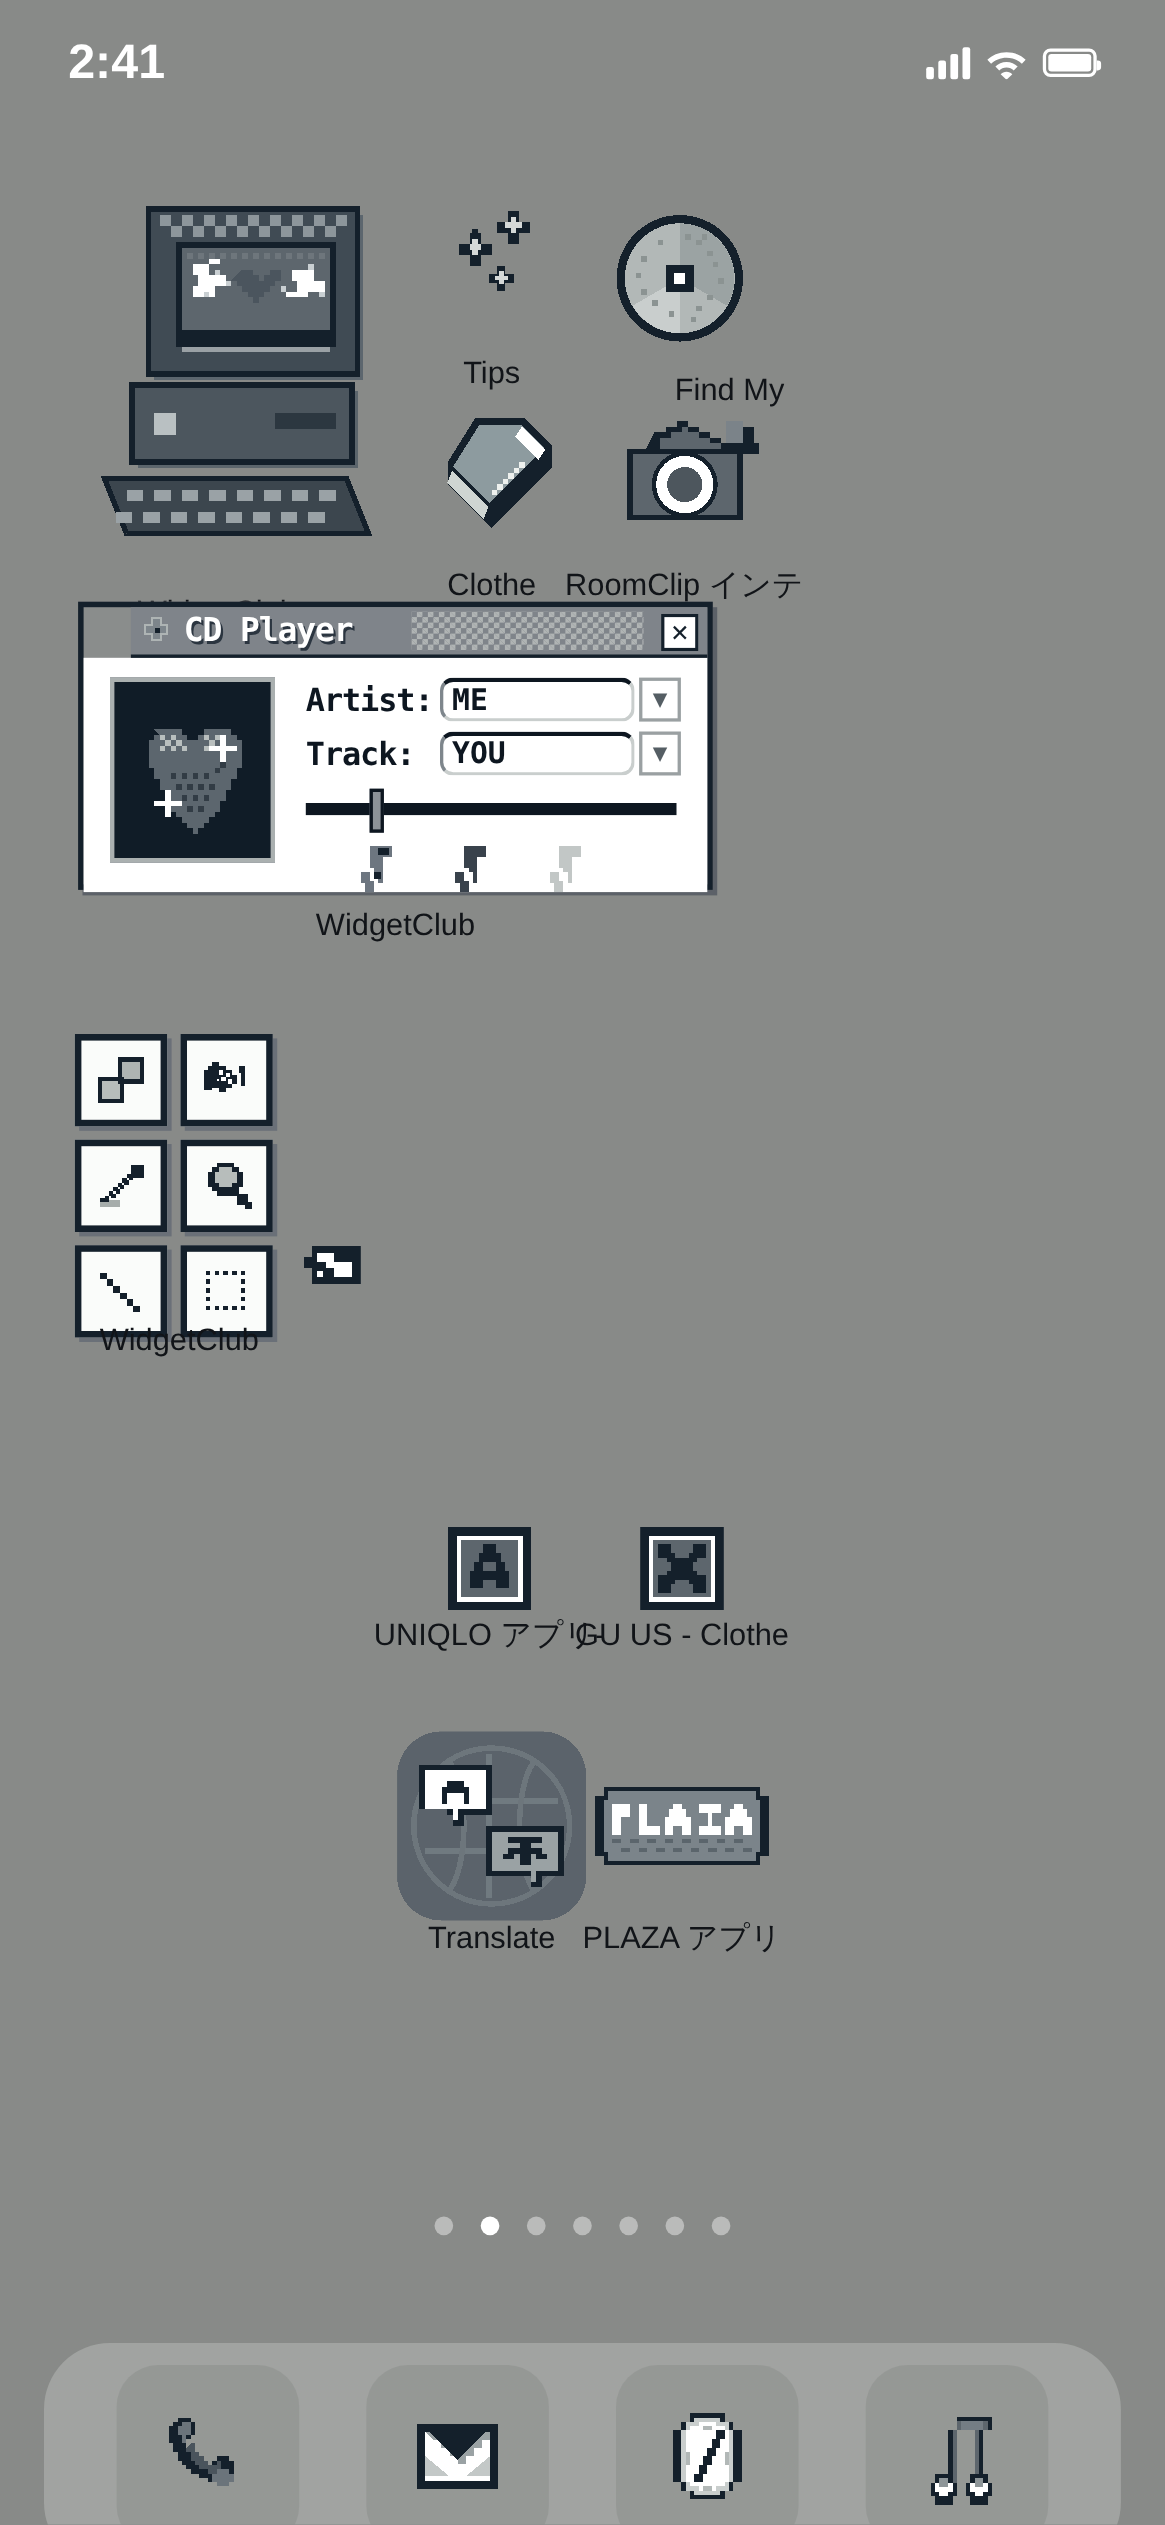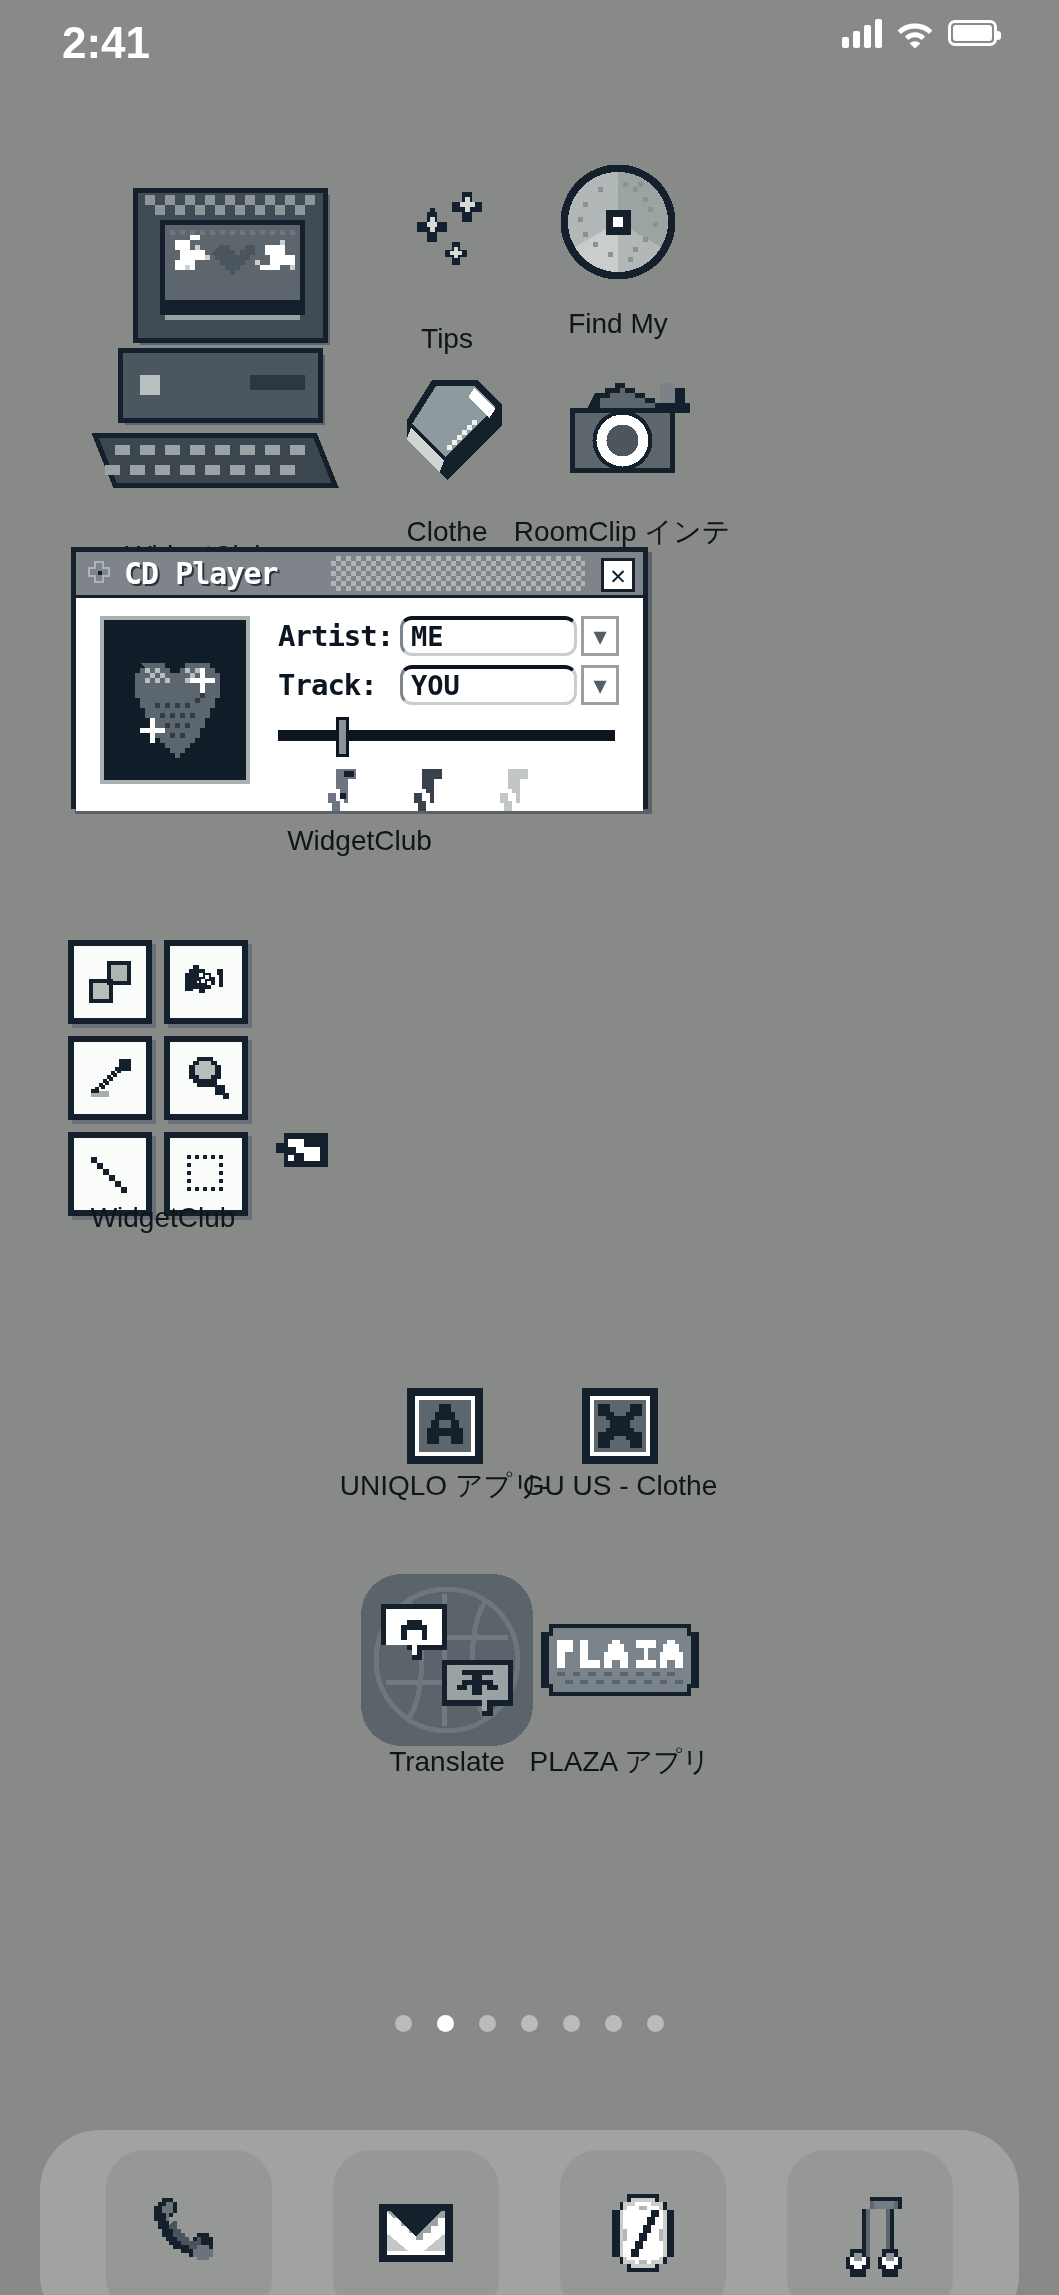--- a/index.html
+++ b/index.html
@@ -11,21 +11,21 @@
   }
   #screen {
     position: relative;
     width: 1059px; height: 2295px;
     background: #888a88;
   }
 
   
   #statusbar {
     position: absolute; top: 0; left: 0; width: 1059px; height: 95px;
-    display: flex; align-items: flex-start; justify-content: space-between;
+    display: flex; align-items: center; justify-content: space-between;
     padding: 18px 62px 0 62px;
   }
   #status-time {
     color: #ffffff; font-size: 44px; font-weight: 600; letter-spacing: 0px;
   }
   #status-icons { display: flex; align-items: center; gap: 14px; }
   .bars { display: flex; align-items: flex-end; gap: 4px; height: 30px; }
   .bars i { display: block; width: 7px; background: #ffffff; border-radius: 2px; }
   .bars i:nth-child(1){height:11px}
   .bars i:nth-child(2){height:17px}
@@ -78,20 +78,21 @@
     width: 577px; height: 262px;
     background: #8a8d8c;
     border: 5px solid #14202b;
     box-shadow: 4px 5px 0 0 #5c6168;
   }
   #cd-titlebar {
     height: 46px; background: #7f848a;
     border-bottom: 3px solid #14202b;
     display: flex; align-items: center; padding: 0 6px 0 10px;
     position: relative;
+    margin-left: 43px;
   }
   #cd-titlebar .tb-icon {
     width: 28px; height: 30px; margin-right: 10px; flex: none;
   }
   #cd-title {
     color: #ffffff; font-size: 30px; font-weight: 700;
     font-family: "DejaVu Sans Mono", monospace;
     letter-spacing: -1px; text-shadow: 2px 2px 0 #2b3540;
     white-space: nowrap;
   }
@@ -347,21 +348,21 @@
           <path d="M17 5h2v2h2v2h-2v2h-2v-2h-2v-2h2z" fill="#14202b"></path>
           <path d="M17.5 6h1v1h1v1h-1v1h-1v-1h-1v-1h1z" fill="#d5d9d8"></path>
 
           <path d="M15 15h1.5v1.5h1.5v1.5h-1.5v1.5h-1.5v-1.5h-1.5v-1.5h1.5z" fill="#14202b"></path>
           <path d="M15.4 15.9h.8v.8h.8v.8h-.8v.8h-.8v-.8h-.8v-.8h.8z" fill="#d5d9d8"></path>
         </svg>
       </div>
       <div class="label">Tips</div>
     </div>
 
-    <div class="app" style="left:523px; top:40px;">
+    <div class="app" style="left:523px; top:71px;text-align:right;">
       <div class="glyph">
         <svg width="130" height="130" viewBox="0 0 26 26" shape-rendering="crispEdges">
           <circle cx="13" cy="13" r="11.5" fill="#14202b"></circle>
           <circle cx="13" cy="13" r="10" fill="#b2b8b7"></circle>
           <path d="M13 3a10 10 0 0 1 8.6 15L13 13z" fill="#9ba3a3"></path>
           <path d="M13 23a10 10 0 0 1-8.6-5L13 13z" fill="#c9cecd"></path>
           <g fill="#8b9392">
             <rect x="14" y="5" width="1" height="1"></rect>
               <rect x="16" y="6" width="1" height="1"></rect>
             <rect x="18" y="8" width="1" height="1"></rect>

